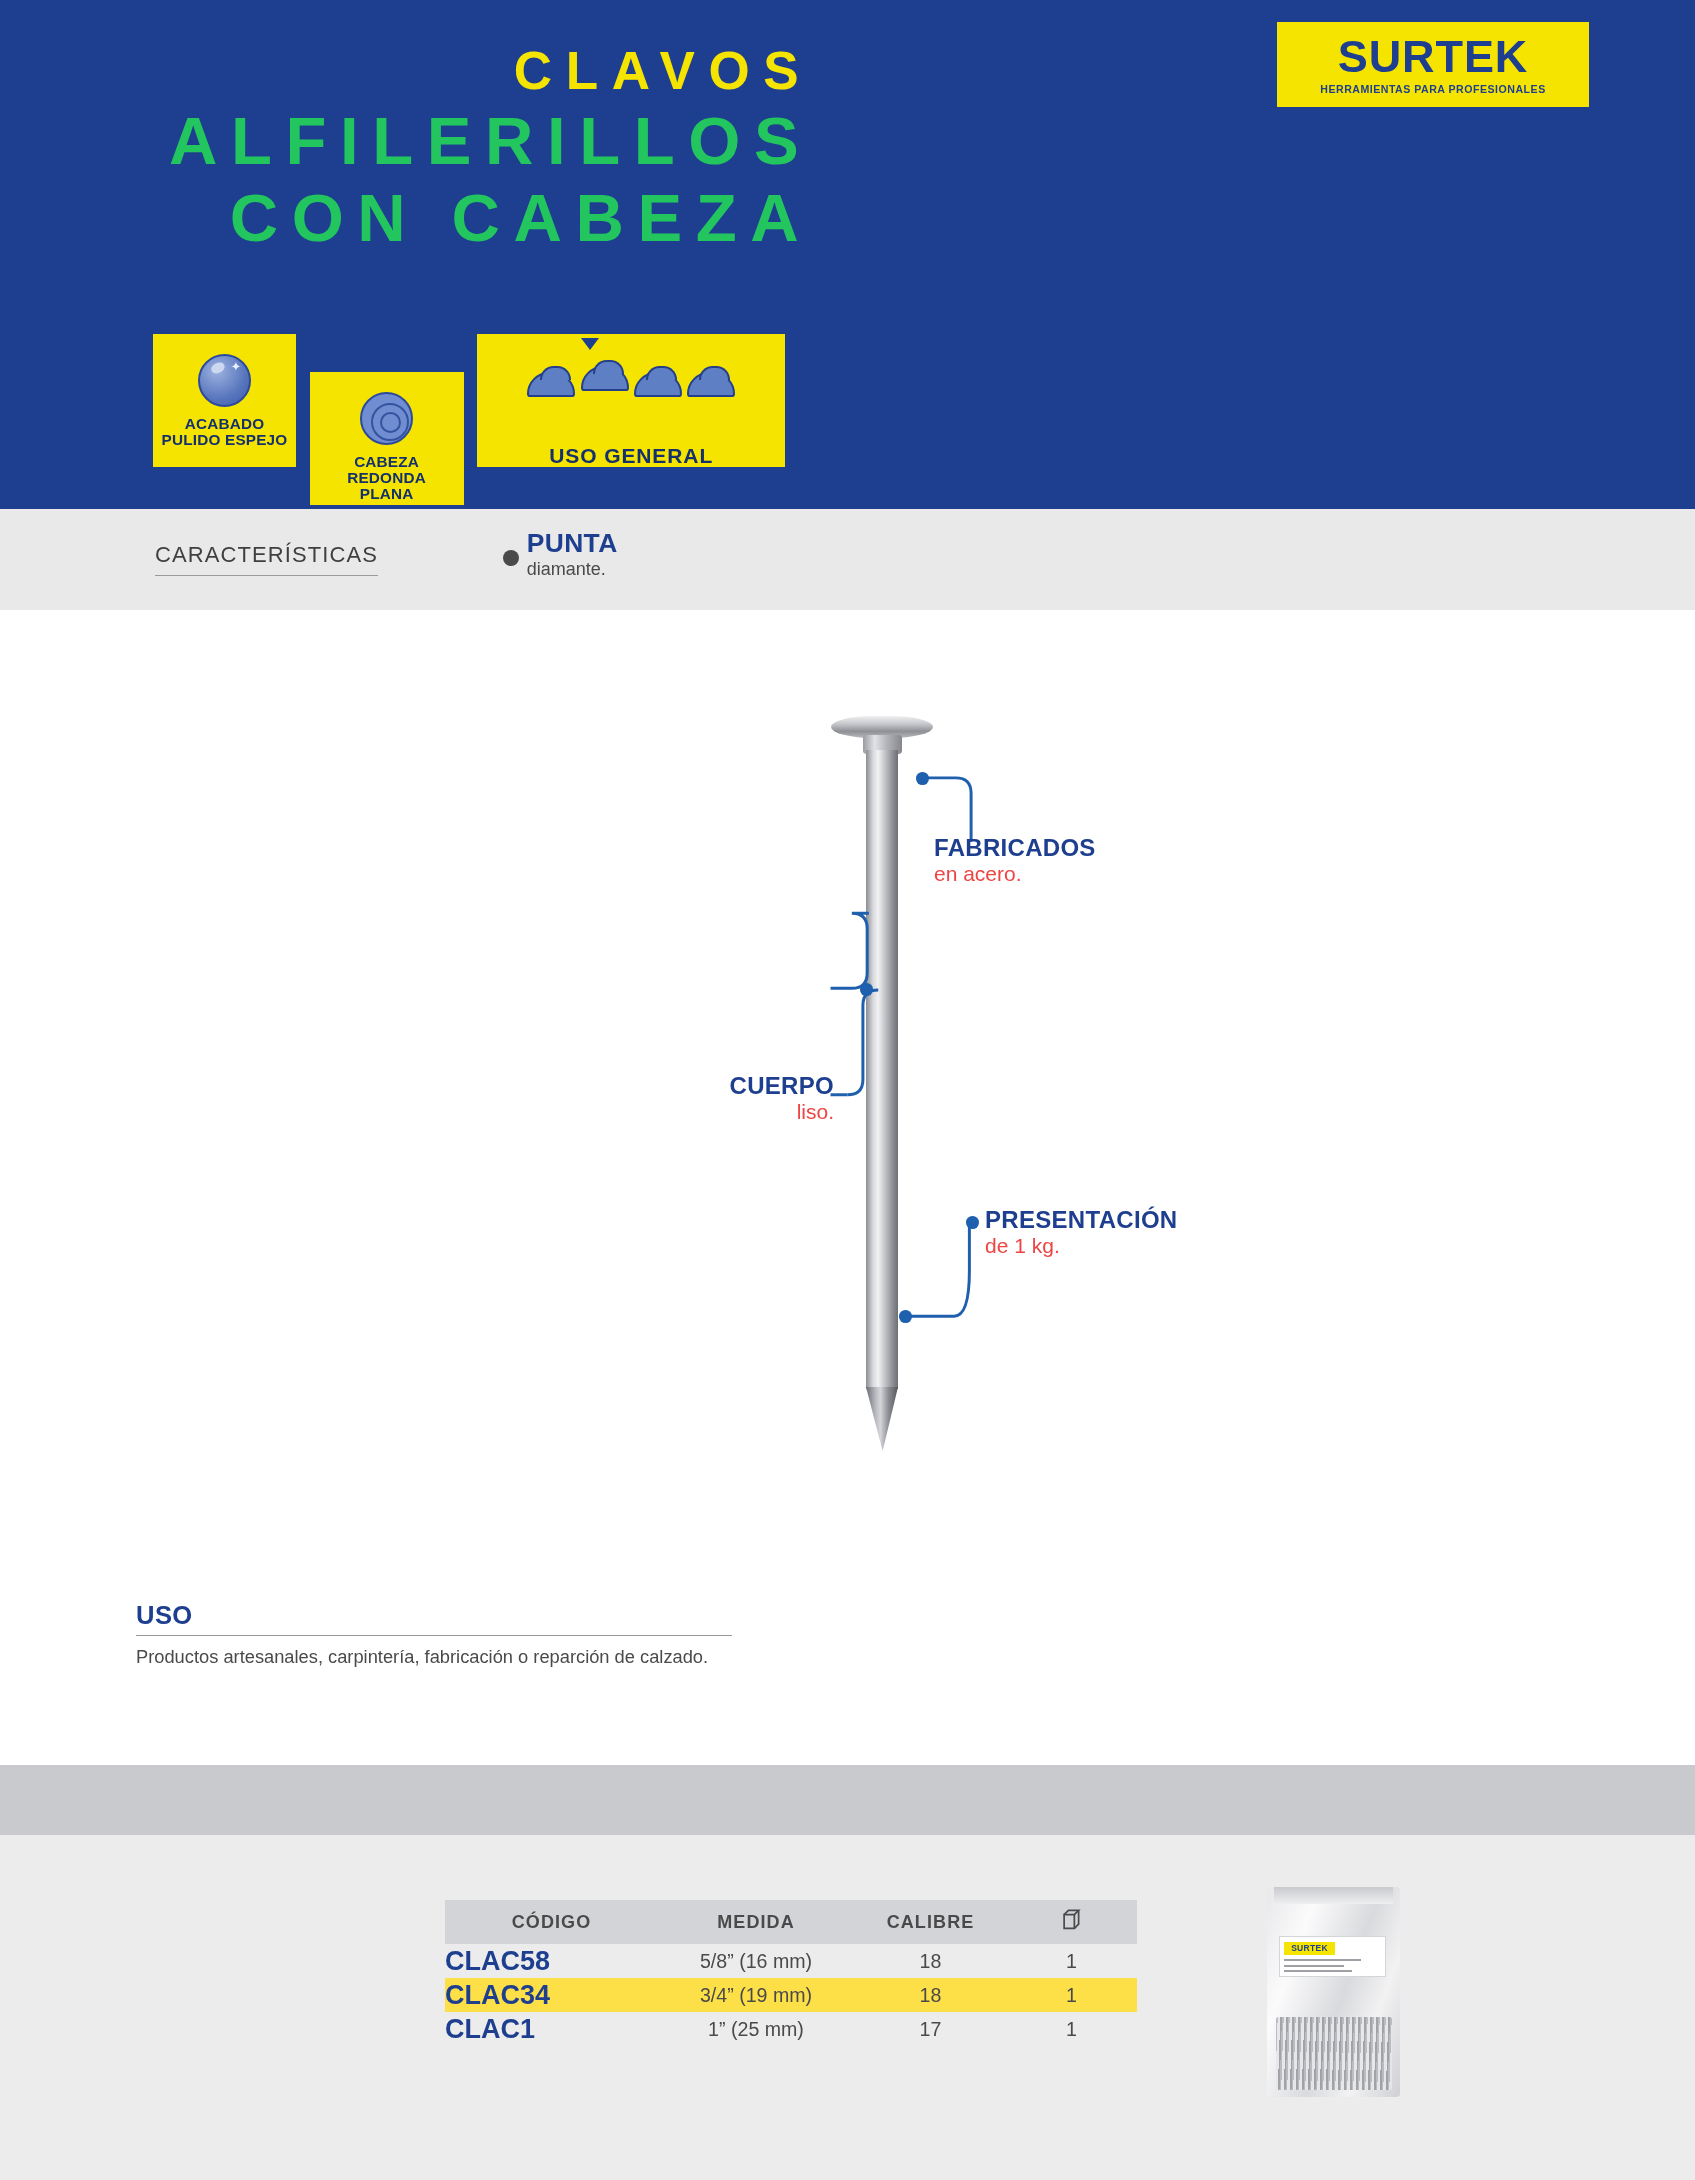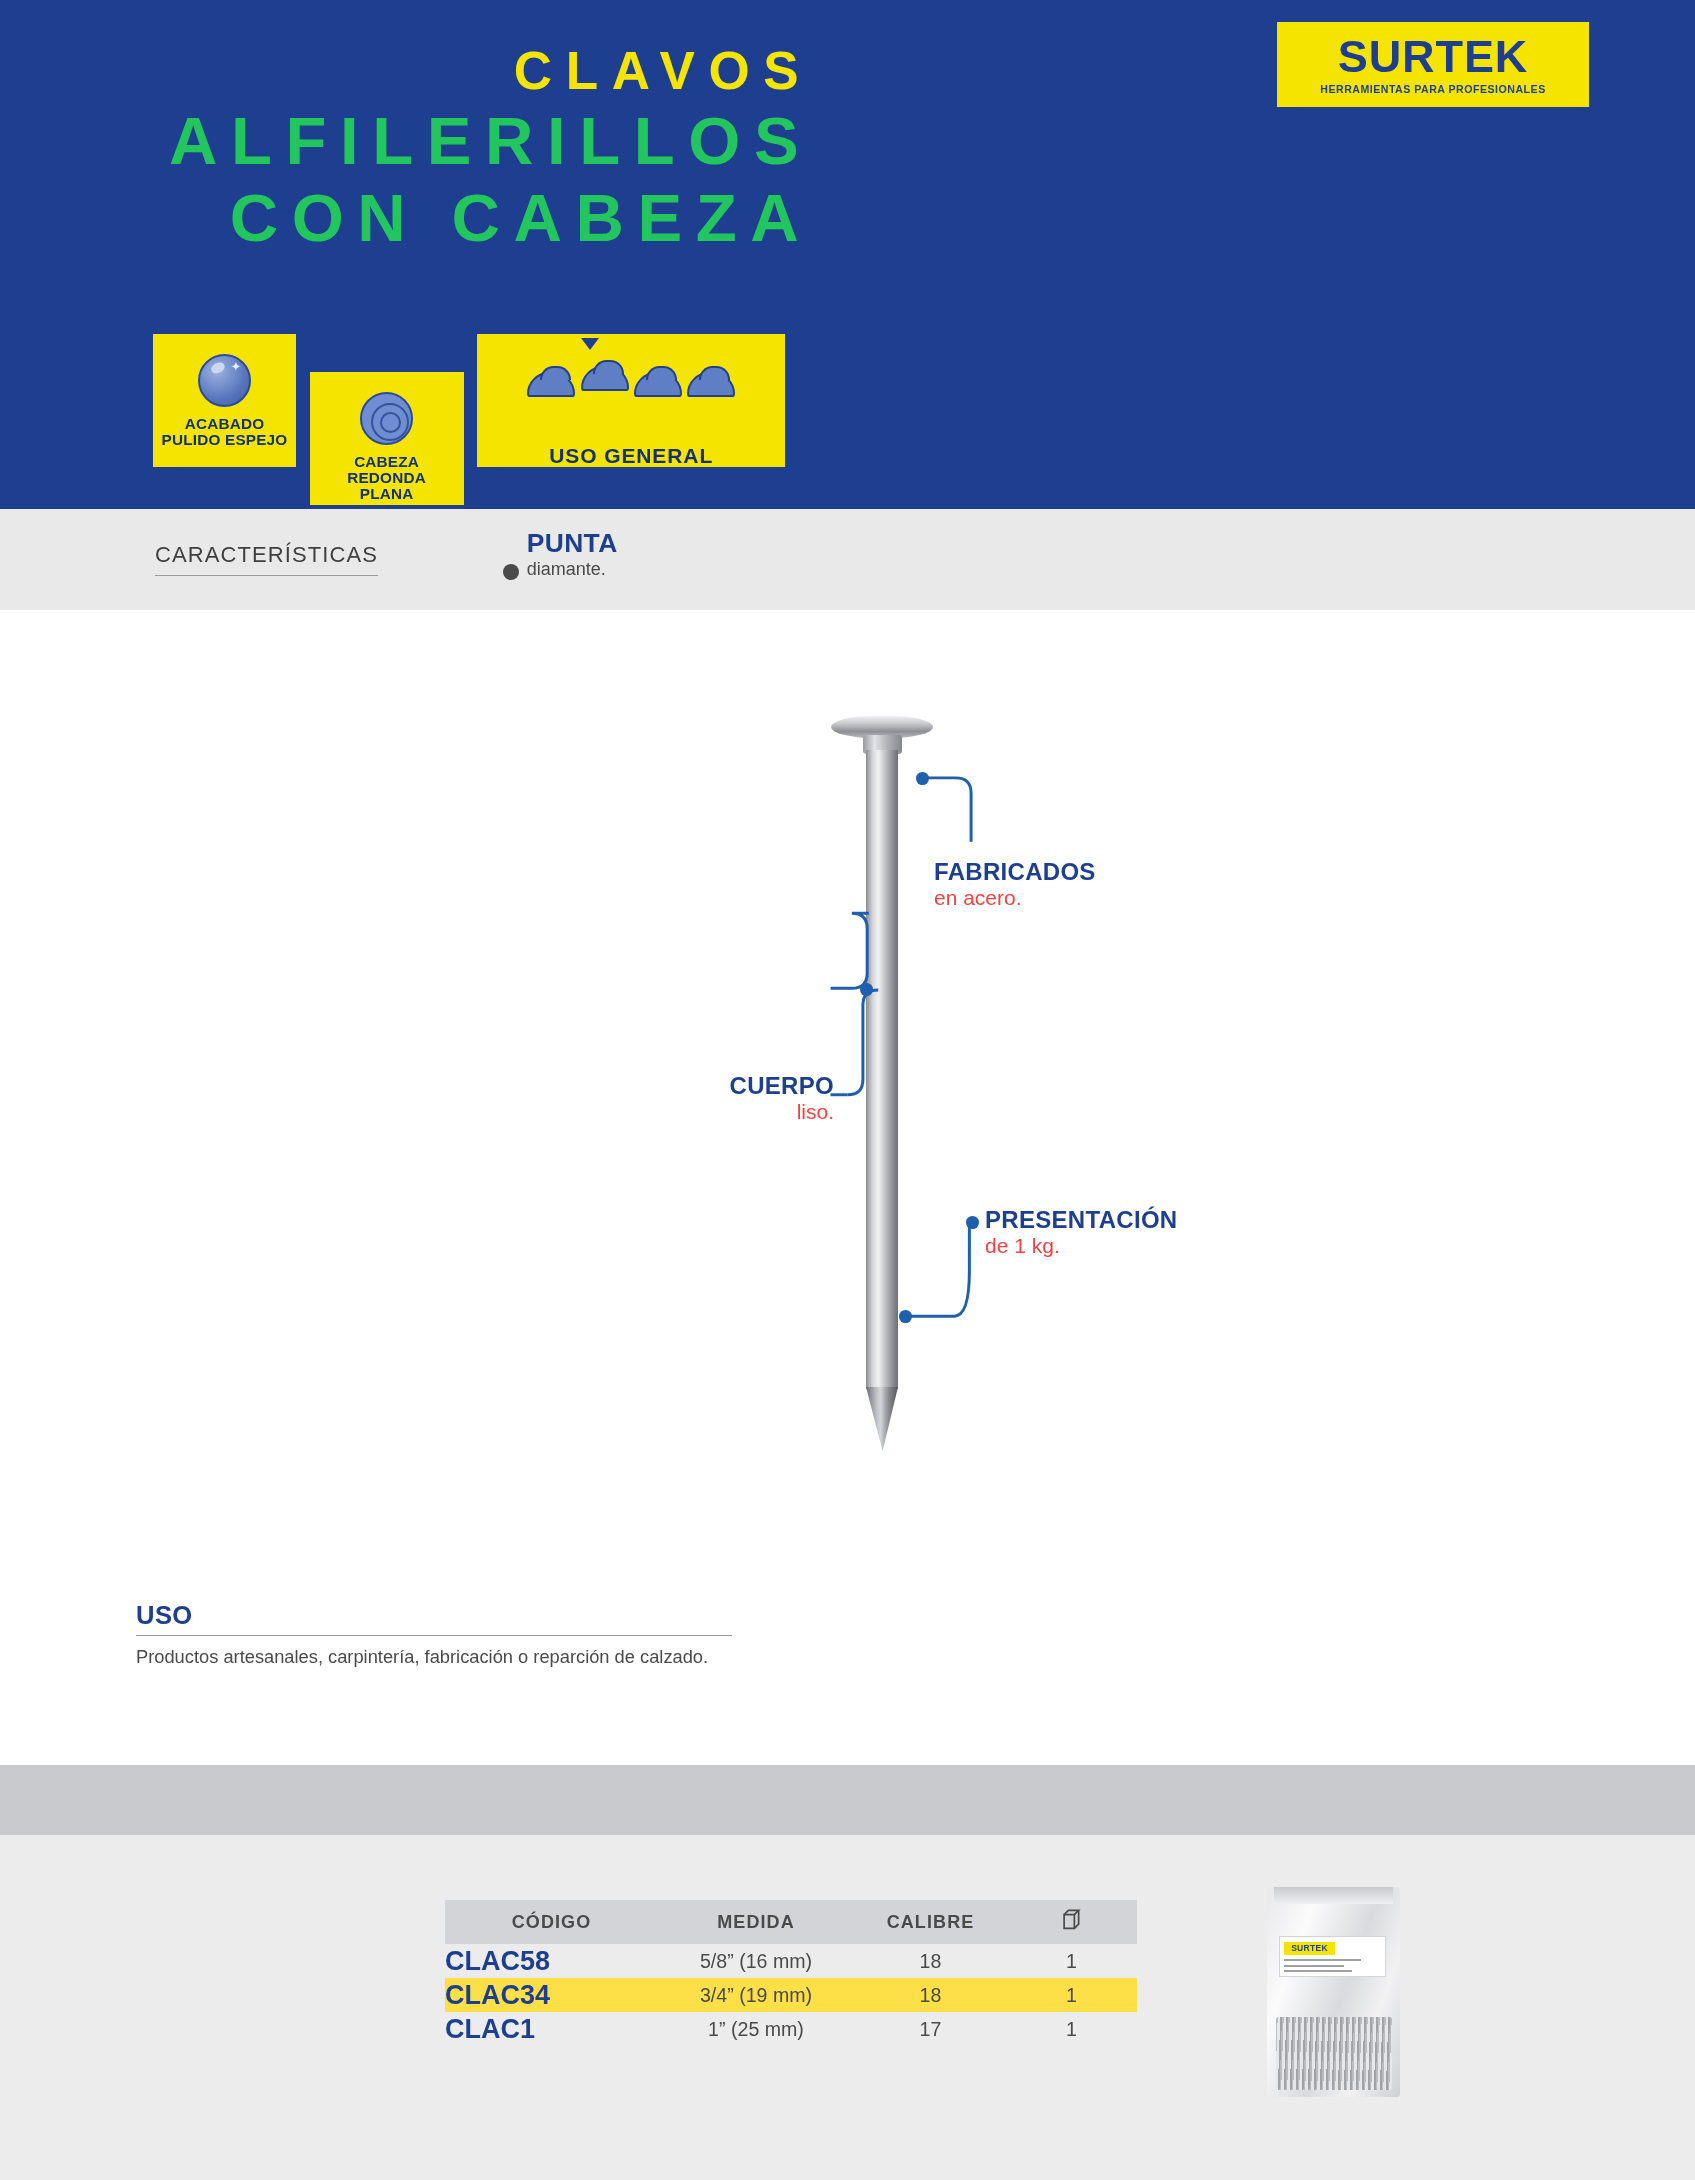--- a/index.html
+++ b/index.html
@@ -104,21 +104,21 @@
   .char-bar {
     position: absolute; left: 0; top: 509px; width: 1696px; height: 101px;
     background: #e9e9ea;
   }
   .char-title {
     position: absolute; left: 155px; top: 542px;
     font-size: 22px; color: #3f3f3f; letter-spacing: 1.1px; font-weight: normal;
     font-family: "Liberation Sans", sans-serif;
     padding-bottom: 6.8px; border-bottom: 1.3px solid #9a9a9a; width: 223px;
   }
-  .punta-callout { position: absolute; left: 503px; top: 528px; display: flex; align-items: flex-end; }
+  .punta-callout { position: absolute; left: 503px; top: 528px; display: flex; align-items: center; }
   .punta-dot { width: 16px; height: 16px; border-radius: 50%; background: #4a4a4a; margin-top: 8.5px; margin-right: 7.7px; }
   .punta-title { font-size: 26.4px; font-weight: bold; color: #1e3f8f; letter-spacing: 0.4px; }
   .punta-sub { font-size: 18px; color: #4a4a4a; margin-top: 2.6px; }
 
   
   .nail { position: absolute; left: 831px; top: 716px; width: 102px; height: 733px; }
   .nail-head {
     position: absolute; left: 0; top: 0; width: 102px; height: 22px;
     background: linear-gradient(180deg,#f0f0f2 0%, #c8c9cd 35%, #8f9096 70%, #b9babf 100%);
     border-radius: 50% / 60%;
@@ -295,21 +295,21 @@
 
     <path d="M1063 1545 L1120 1545 Q1138 1545 1138 1492 L1138 1440" stroke="#1e5fae" stroke-width="3.5" fill="none"></path>
     <path d="M1138 1440 L1138 1438" stroke="#1e5fae" stroke-width="3.5" fill="none"></path>
   </svg>
 
   <div class="c-dot" style="left:916px; top:772px;"></div>
   <div class="c-dot" style="left:860px; top:983px;"></div>
   <div class="c-dot" style="left:899px; top:1310px;"></div>
   <div class="c-dot" style="left:966px; top:1216px;"></div>
 
-  <div class="callout-label" style="left:934px; top:858px;">
+  <div class="callout-label" style="left:934px; top:834px;">
     <div class="callout-title">FABRICADOS</div>
     <div class="callout-sub">en acero.</div>
   </div>
 
   <div class="callout-label" style="left:647px; top:1072px; width:187px; text-align:right;">
     <div class="callout-title">CUERPO</div>
     <div class="callout-sub">liso.</div>
   </div>
 
   <div class="callout-label" style="left:985px; top:1206px;">

